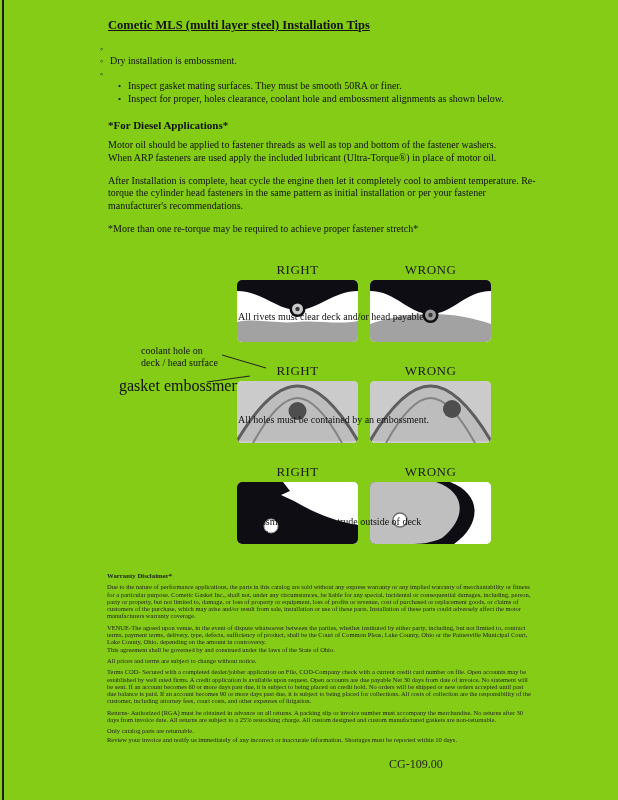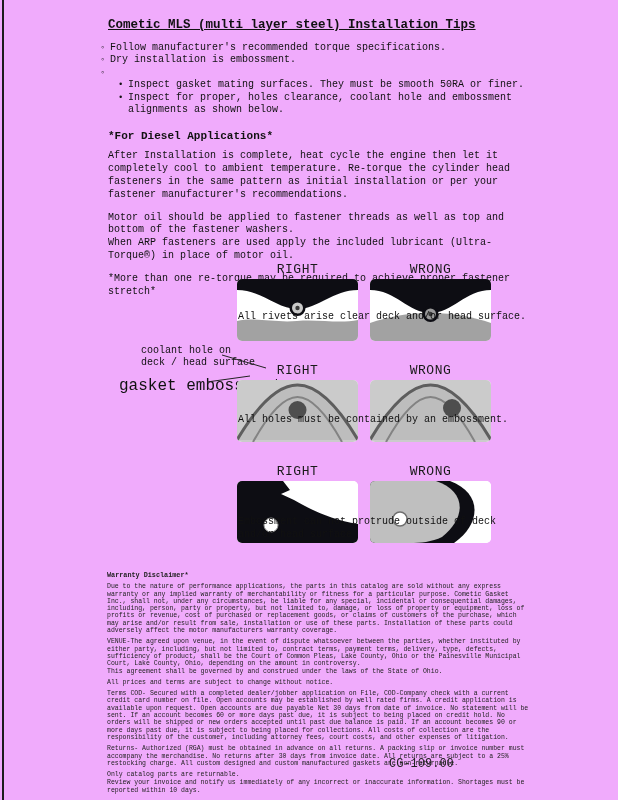--- a/index.html
+++ b/index.html
@@ -1,20 +1,20 @@
 <!DOCTYPE html>
 <html><head>
 <meta charset="utf-8">
 <title>Cometic MLS Installation Tips</title>
 <style>
   * { margin:0; padding:0; box-sizing:border-box; }
   html,body { background:#ffffff; }
   .page {
-    position:relative; width:618px; height:800px; background:#f0abfc;
-    font-family:Liberation Mono, monospace; color:#111; overflow:hidden;
+    position:relative; width:618px; height:800px; background:#84cc16;
+    font-family:Liberation Serif, serif; color:#111; overflow:hidden;
   }
   .left-rule { position:absolute; left:2px; top:0; width:2px; height:800px; background:#1c1c1c; }
 
   
   .intro { position:absolute; left:100px; top:18px; width:460px; }
   .title { font-size:12.5px; font-weight:bold; text-decoration:underline; margin-left:8px; margin-bottom:10px; }
   .tip { display:flex; font-size:10px; line-height:12.4px; }
   .tip .m1 { width:10px; font-size:9px; flex:none; }
   .tip .m2 { width:10px; font-size:9px; flex:none; }
   .tip.sub { margin-left:18px; }
@@ -52,43 +52,42 @@
 
 <div class="page">
   <div class="left-rule"></div>
 
   <div class="intro">
     <h1 class="title">Cometic MLS (multi layer steel) Installation Tips</h1>
 
     <div class="tips">
       <div class="tip">
         <span class="m1">◦</span>
-        <span>Follow manufacturer's recommended torque specifications.</span>
       </div>
       <div class="tip">
         <span class="m1">◦</span>
         <span>Dry installation is embossment.</span>
       </div>
       <div class="tip">
         <span class="m1">◦</span>
       </div>
       <div class="tip sub">
         <span class="m2">•</span>
         <span>Inspect gasket mating surfaces.  They must be smooth 50RA or finer.</span>
       </div>
       <div class="tip sub">
         <span class="m2">•</span>
         <span>Inspect for proper, holes clearance, coolant hole and embossment alignments as shown below.</span>
       </div>
     </div>
 
     <h2 class="diesel-heading">*For Diesel Applications*</h2>
-    <p class="para">After Installation is complete, heat cycle the engine then let it completely cool to ambient temperature. Re-torque the cylinder head fasteners in the same pattern as initial installation or per your fastener manufacturer's recommendations.</p>
     <p class="para">Motor oil should be applied to fastener threads as well as top and bottom of the fastener washers.
 When ARP fasteners are used apply the included lubricant (Ultra-Torque®) in place of motor oil.</p>
+    <p class="para">After Installation is complete, heat cycle the engine then let it completely cool to ambient temperature. Re-torque the cylinder head fasteners in the same pattern as initial installation or per your fastener manufacturer's recommendations.</p>
     <p class="para note">*More than one re-torque may be required to achieve proper fastener stretch*</p>
   </div>
 
   <div class="diag-row row1">
     <div class="diag-col">
       <div class="diag-label">RIGHT</div>
       <div class="panel">
         <svg viewBox="0 0 121 62">
           <path d="M0,42 C18,38 38,44 60,42 C82,40 102,45 121,41 L121,62 L0,62 Z" fill="#a2a2a2"></path>
           <path d="M0,0 L121,0 L121,11 C96,11 81,30 60.5,30 C40,30 25,11 0,11 Z" fill="#0d0d13"></path>
@@ -104,21 +103,21 @@
         <svg viewBox="0 0 121 62">
           <path d="M0,44 C18,38 36,34 60.5,34 C85,34 103,38 121,44 L121,62 L0,62 Z" fill="#a2a2a2"></path>
           <path d="M0,0 L121,0 L121,11 C96,11 82,34 60.5,34 C39,34 25,11 0,11 Z" fill="#0d0d13"></path>
           <circle cx="60.5" cy="35" r="8" fill="#0d0d13"></circle>
           <circle cx="60.5" cy="35" r="5.5" fill="#9a9a9a"></circle>
           <circle cx="60.5" cy="35" r="2.2" fill="#3a3a3a"></circle>
         </svg>
       </div>
     </div>
   </div>
-  <p class="caption cap1">All rivets arise clear deck and/or head surface.</p>
+  <p class="caption cap1">All rivets must clear deck and/or head payable.</p>
 
   <div class="callout-coolant">coolant hole on
 deck / head surface</div>
   <div class="callout-embossment">gasket embossment</div>
   <svg class="callout-lines" viewBox="0 0 80 50">
     <line x1="22" y1="15" x2="66" y2="28" stroke="#222" stroke-width="1"></line>
     <line x1="7" y1="42" x2="50" y2="36" stroke="#222" stroke-width="1"></line>
   </svg>
   <div class="diag-row row2">
     <div class="diag-col">

